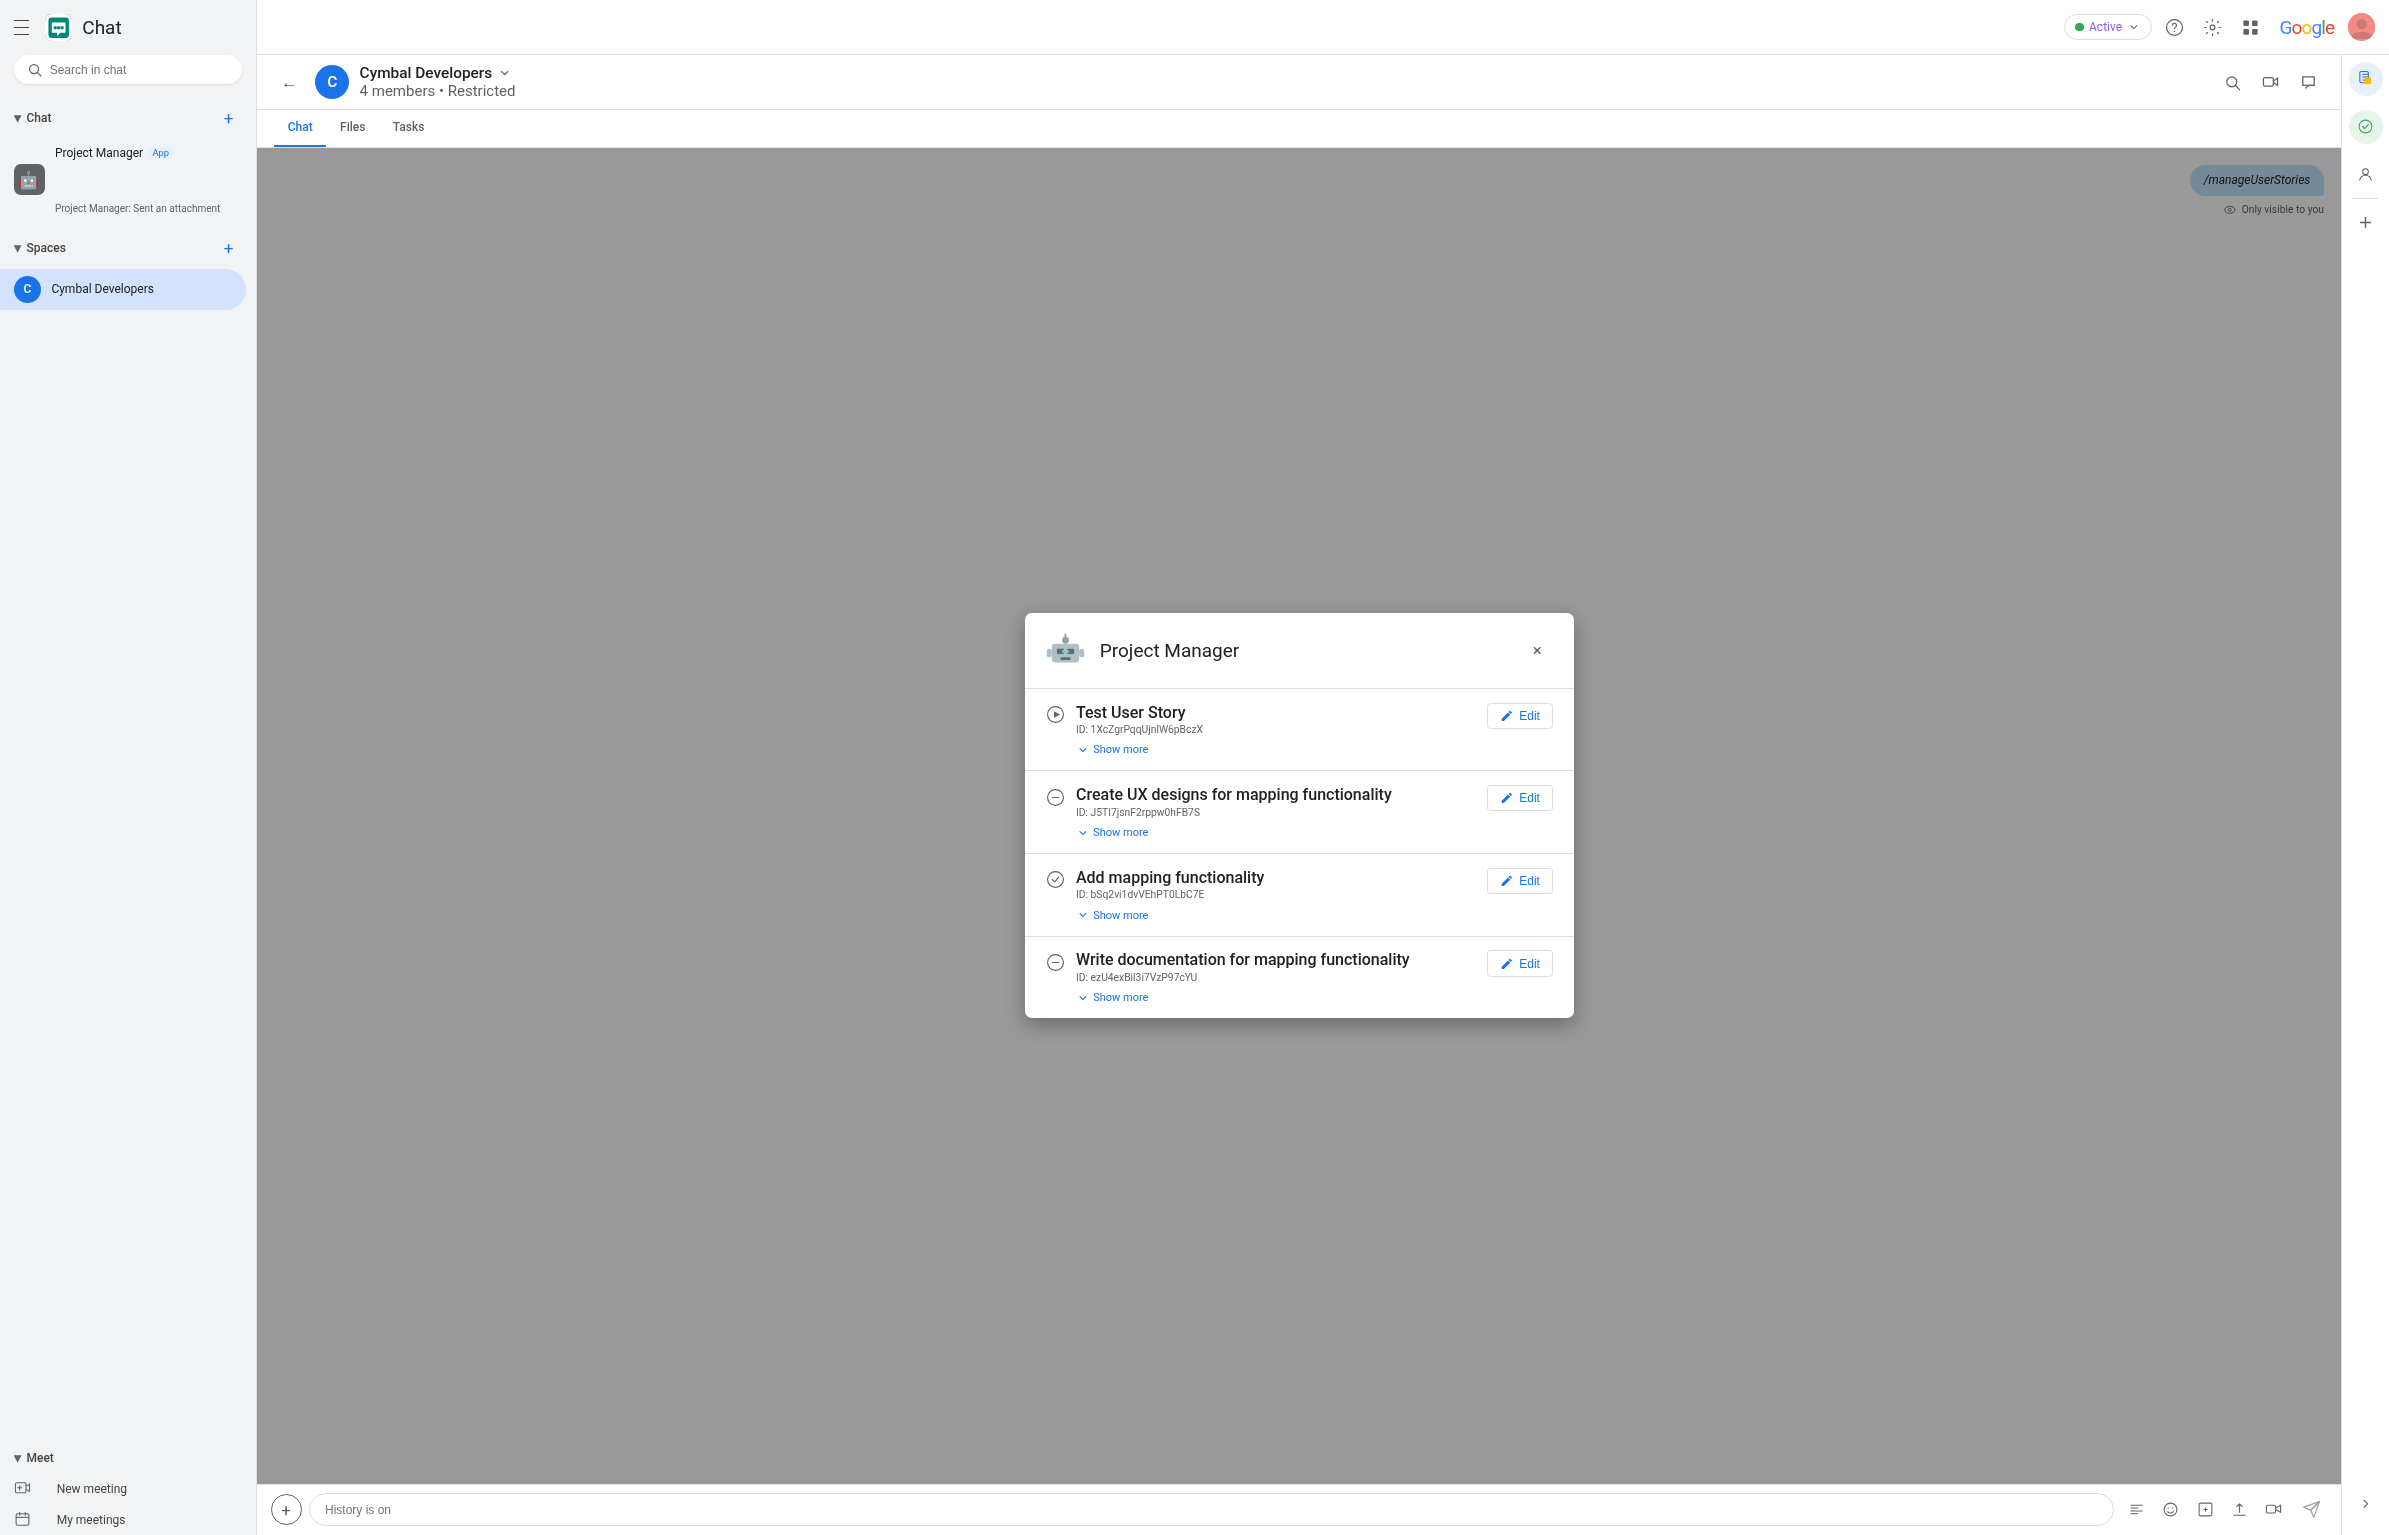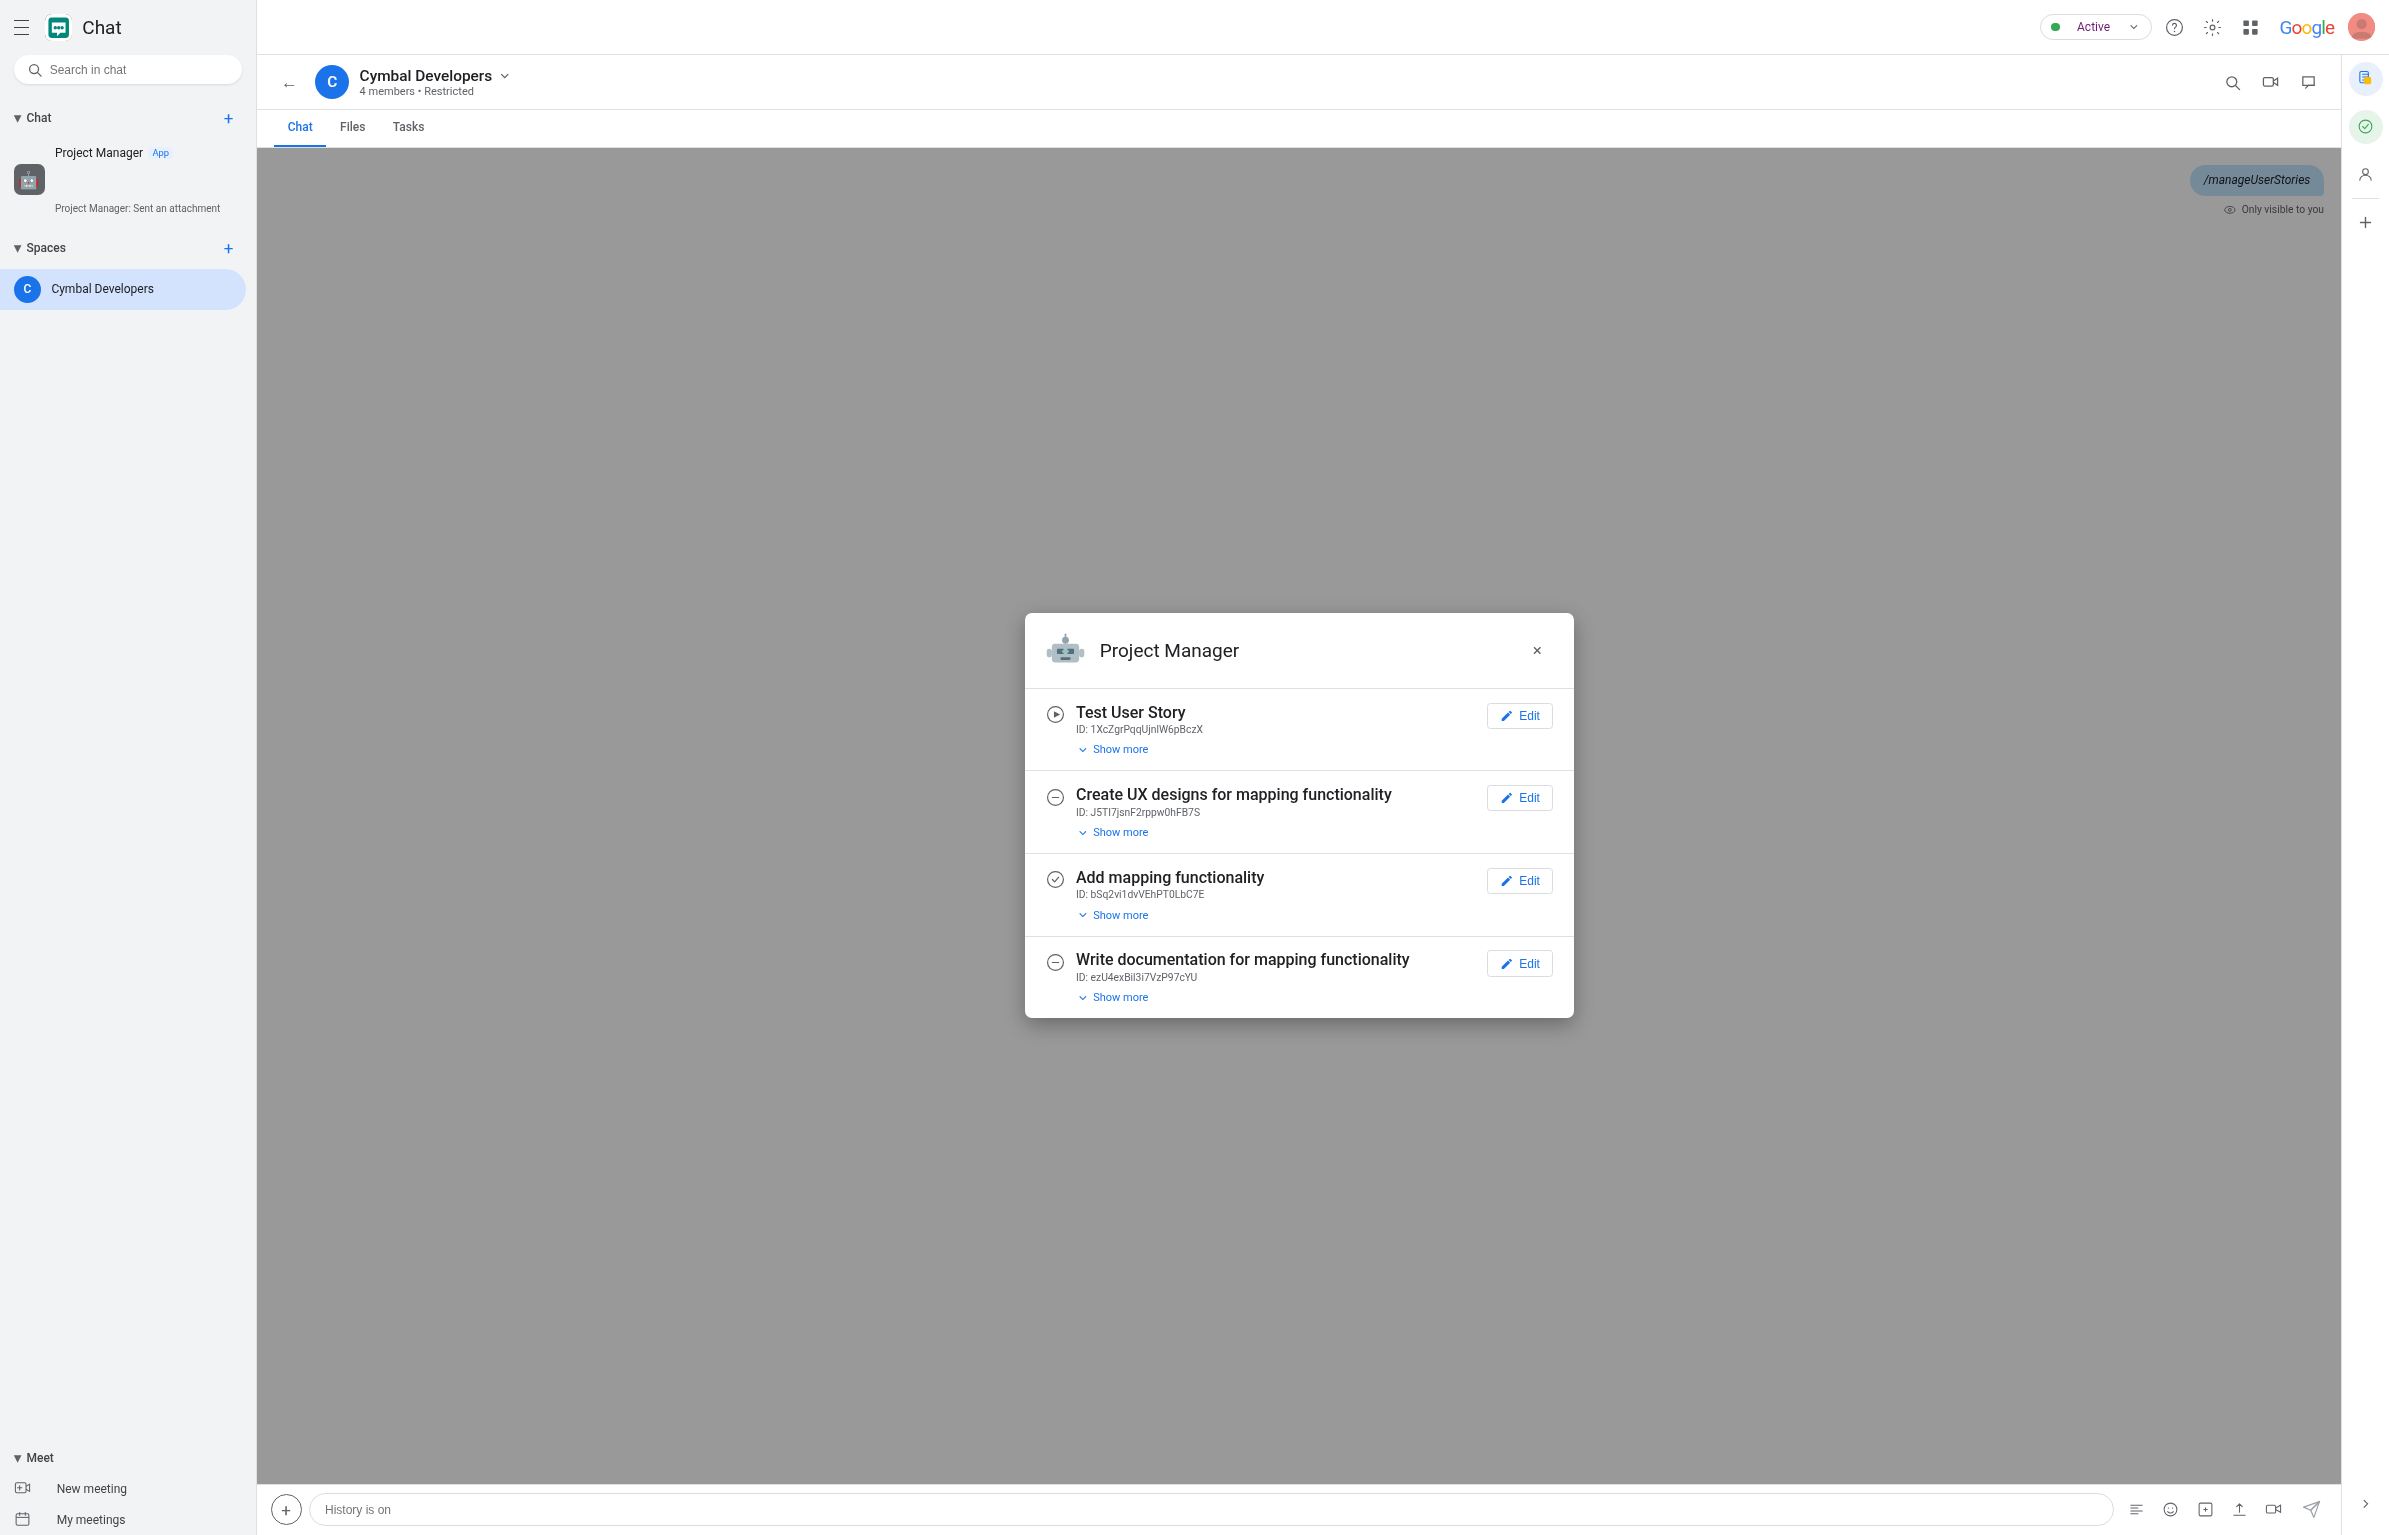--- a/index.html
+++ b/index.html
@@ -151,21 +151,21 @@
     .space-icon {
       width: 34px; height: 34px; border-radius: 50%;
       background: #1a73e8;
       display: flex; align-items: center; justify-content: center;
       color: white; font-size: 15.4px; font-weight: 600;
       margin-right: 10.3px;
     }
 
     .space-info { flex: 1; }
     .space-name { font-size: 15.4px; font-weight: 500; color: #202124; display: flex; align-items: center; gap: 5.1px; }
-    .space-meta { font-size: 11px; color: #5f6368; }
+    .space-meta { font-size: 15px; color: #5f6368; }
 
     .header-actions { display: flex; align-items: center; gap: 6.9px; }
     .header-icon-btn {
       width: 31px; height: 31px; border-radius: 50%;
       display: flex; align-items: center; justify-content: center;
       cursor: pointer; color: #5f6368; font-size: 15.4px;
     }
 
     .tabs {
       display: flex;
@@ -361,24 +361,24 @@
     .right-icon {
       width: 34px; height: 34px; border-radius: 50%;
       display: flex; align-items: center; justify-content: center;
       cursor: pointer; color: #5f6368; font-size: 15.4px;
     }
     .right-icon.active-widget { color: #1a73e8; }
 
     .right-divider { width: 27.4px; height: 0.9px; background: #e0e0e0; margin: 3.4px 0; }
 
     .status-indicator {
-      display: flex; align-items: center; gap: 17px;
+      display: flex; align-items: center; gap: 5px;
       border: 0.9px solid #dadce0; border-radius: 17px;
       padding: 5.1px 10.3px; cursor: pointer;
-      font-size: 12px; color: #701a75;
+      font-size: 12px; color: #8b5cf6;
     }
 
     .status-dot {
       width: 8.6px; height: 8.6px; border-radius: 50%;
       background: #34a853;
     }
 
     
     .app-layout {
       display: flex;

